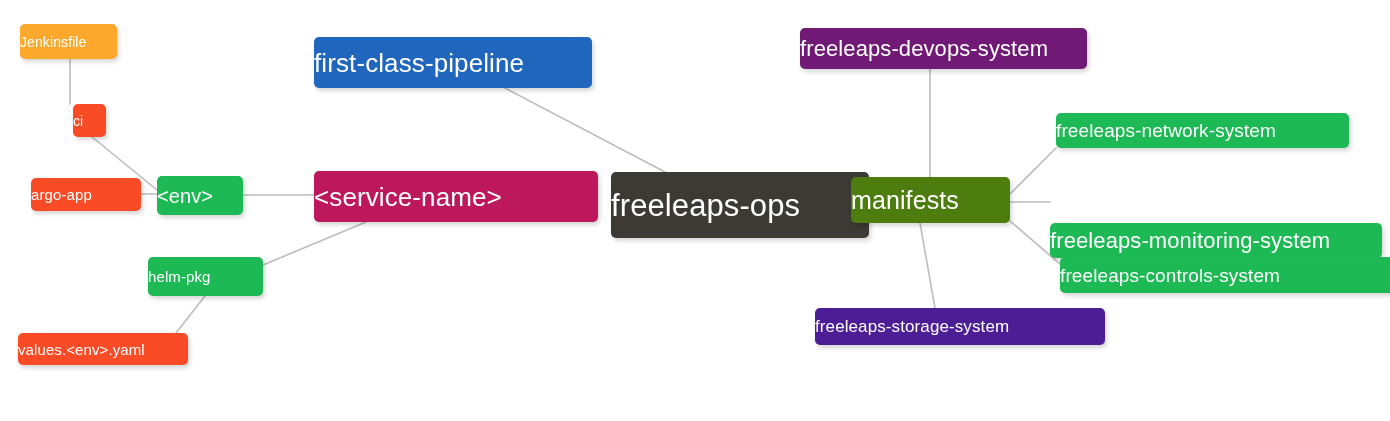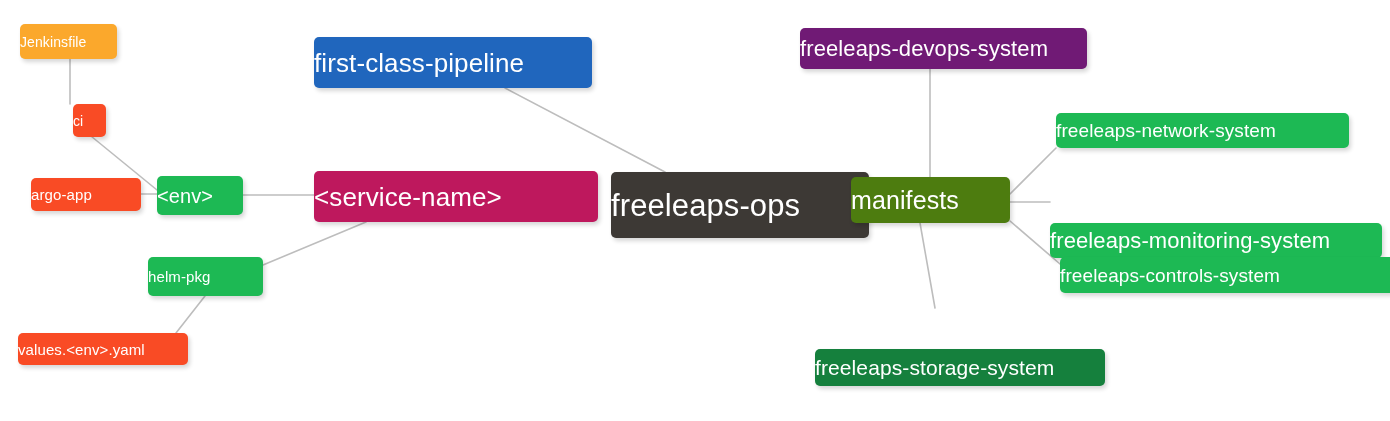--- a/index.html
+++ b/index.html
@@ -100,17 +100,17 @@
       </div>
       <div class="node" style="left: 1056px; top: 113px; width: 293px; height: 35px; background: rgb(29, 185, 84); font-size: 19px;">
         <span class="node-label">freeleaps-network-system</span>
       </div>
       <div class="node" style="left: 1050px; top: 188px; width: 332px; height: 35px; background: rgb(29, 185, 84); font-size: 22px; margin-top: 35px;">
         <span class="node-label">freeleaps-monitoring-system</span>
       </div>
       <div class="node" style="left: 1060px; top: 257px; width: 334px; height: 36px; background: rgb(29, 185, 84); font-size: 19px;">
         <span class="node-label">freeleaps-controls-system</span>
       </div>
-      <div class="node" style="left: 815px; top: 308px; width: 290px; height: 37px; background: #15803d; font-size: 21px; margin-top: 41px;">
+      <div class="node" style="left: 815px; top: 308px; width: 290px; height: 37px; background: #4c1d95; font-size: 17px;">
         <span class="node-label">freeleaps-storage-system</span>
       </div>
     </div>
 </div>
 
 </body></html>

